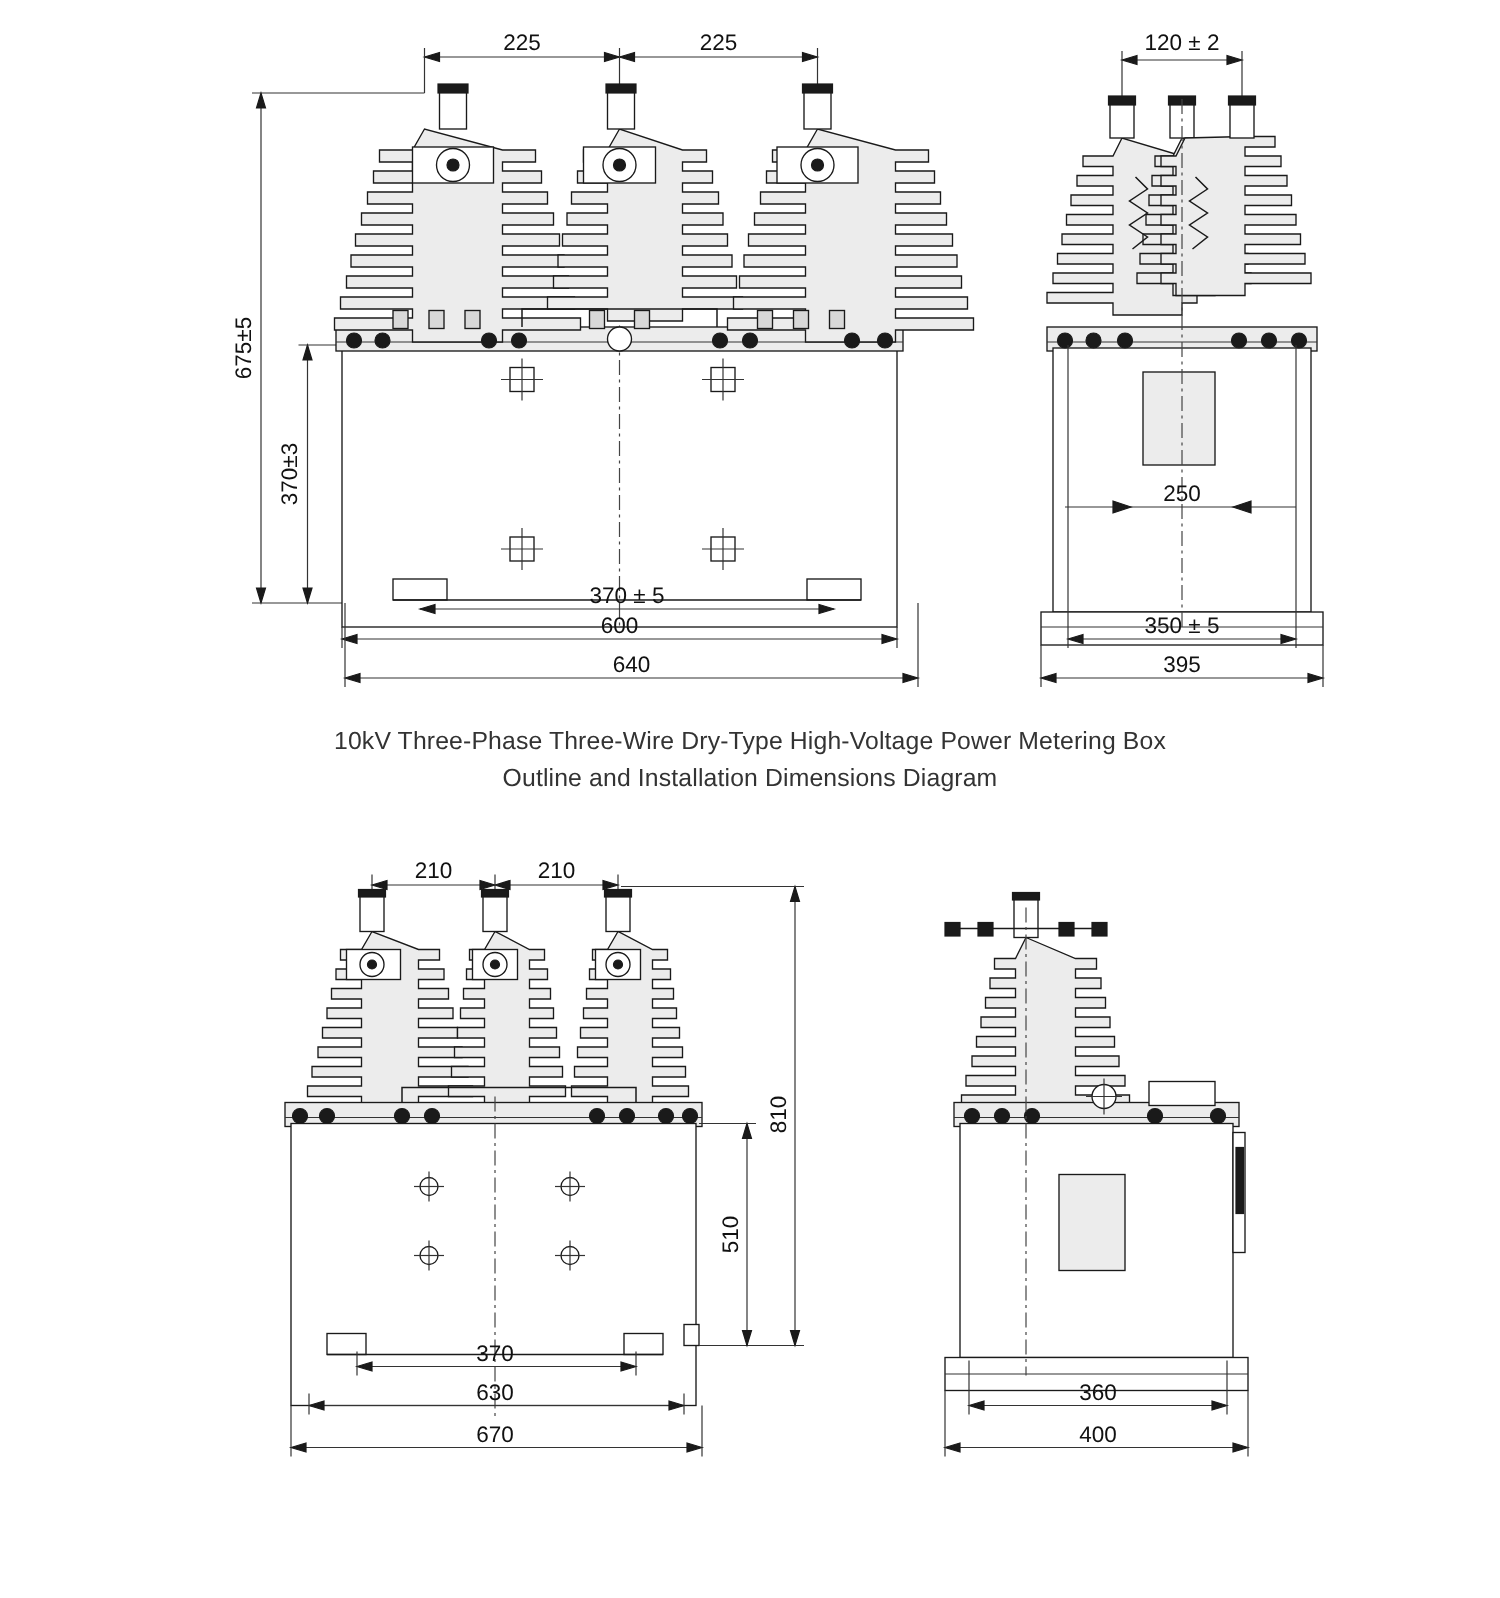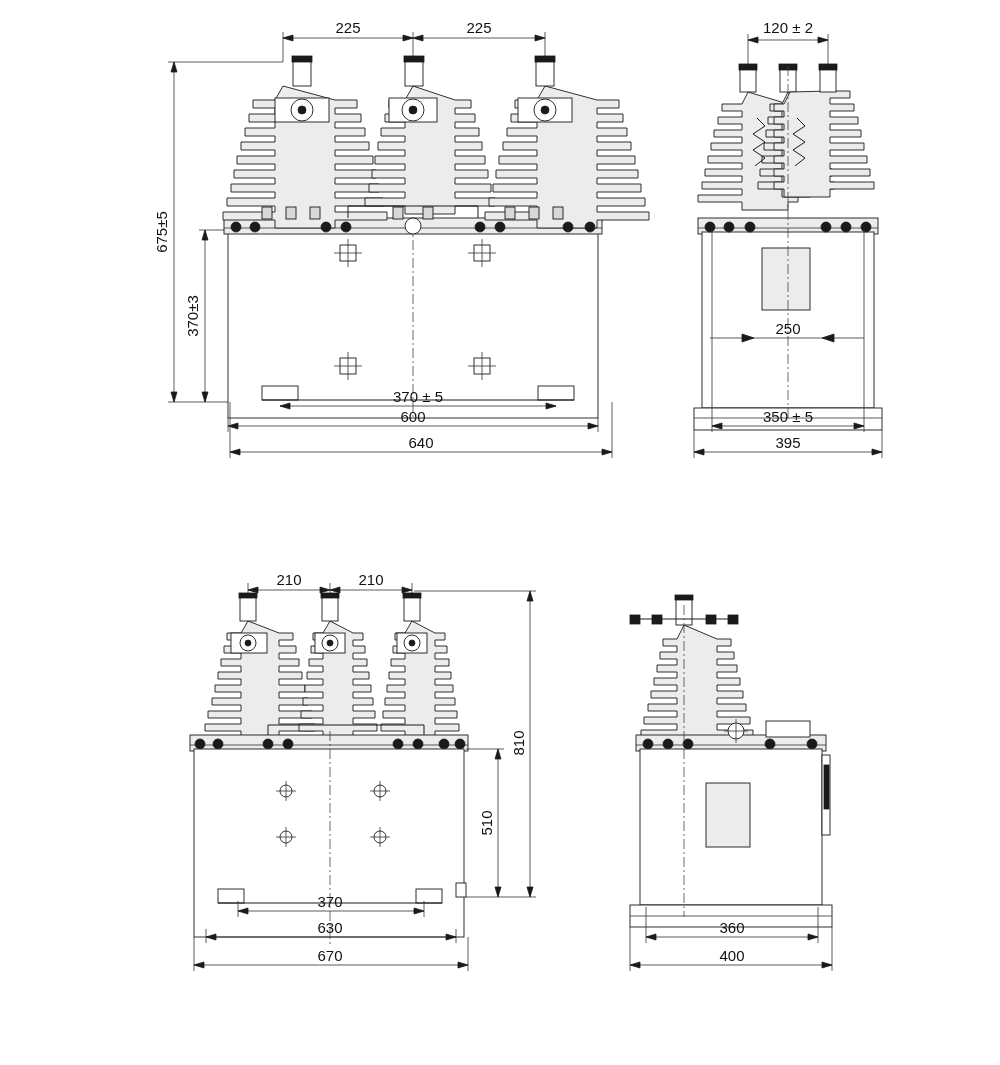--- a/index.html
+++ b/index.html
@@ -280,20 +280,22 @@
           <path class="fill-dark" d="M694,452 l10,-3 l0,6 z"></path>
           <path class="fill-dark" d="M882,452 l-10,-3 l0,6 z"></path>
           <line class="ln-thin" x1="694" y1="430" x2="694" y2="458"></line>
           <line class="ln-thin" x1="882" y1="430" x2="882" y2="458"></line>
           <text class="dim-txt" x="788" y="448">395</text>
         </g>
       </g>
     </svg>
 
     <div class="caption" id="caption-1">
+      <div>10kV Three-Phase Three-Wire Dry-Type High-Voltage Power Metering Box</div>
+      <div>Outline and Installation Dimensions Diagram</div>
     </div>
   </div>
 
   <div class="figure" id="figure-2">
     <svg width="1000" height="455" viewBox="0 0 1000 455">
 
       <g>
 
         <g>
           <line class="ln-thin" x1="248" y1="45" x2="330" y2="45"></line>

